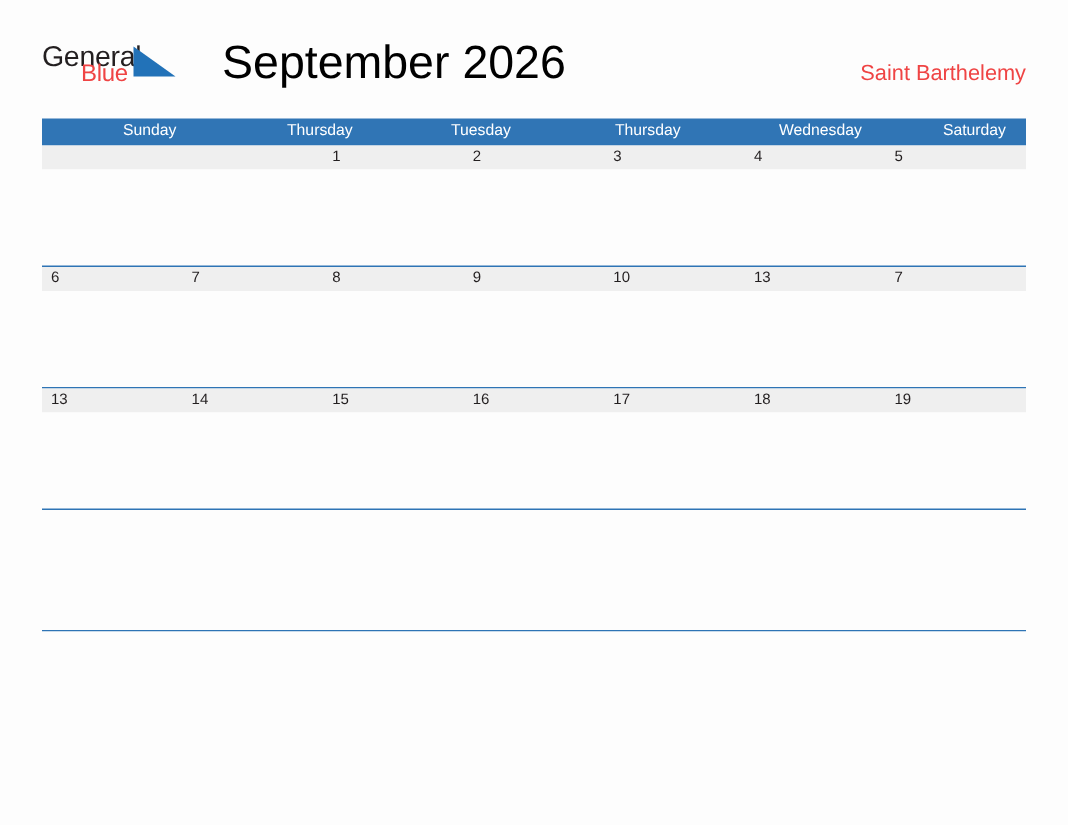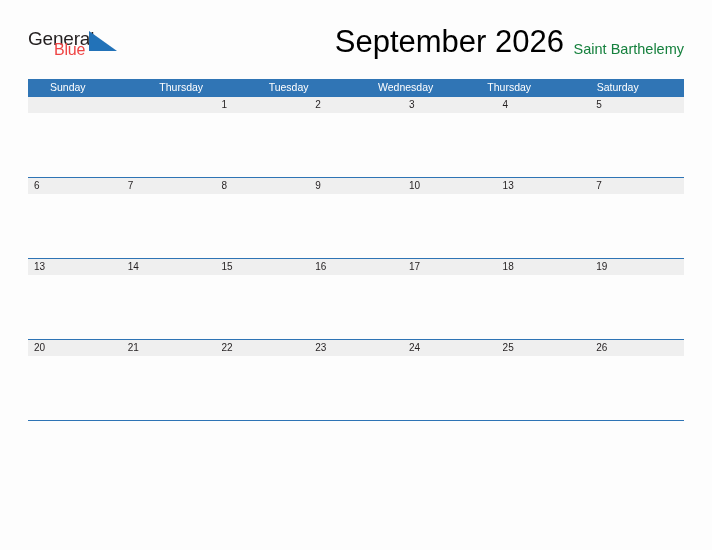--- a/index.html
+++ b/index.html
@@ -59,32 +59,32 @@
     top: 2px;
     width: 30px;
     height: 22px;
   }
 
   .cal-title {
     position: absolute;
     left: 120px;
     top: 0px;
     width: 416px;
-    text-align: right;
+    text-align: left;
     font-size: 31px;
     color: #000000;
     font-family: "Liberation Sans", sans-serif;
     white-space: nowrap;
   }
   .cal-location {
     position: absolute;
     right: 0px;
     top: 17px;
     font-size: 14.5px;
-    color: #15803d;
+    color: #ef4444;
     text-align: right;
     font-family: "Liberation Sans", sans-serif;
     white-space: nowrap;
   }
 
   
   .calendar {
     position: absolute;
     left: 28px;
     top: 79px;
@@ -98,20 +98,21 @@
   }
   .dow-cell {
     flex: 1 1 0;
     color: #ffffff;
     font-size: 10.5px;
     line-height: 17px;
     padding-left: 22px;
     box-sizing: border-box;
     white-space: nowrap;
     overflow: hidden;
+    margin-left: 32px;
   }
 
   .week-row {
     width: 656px;
     height: 81px;
     border-top: 1px solid #2e74b5;
     box-sizing: border-box;
   }
   .week-row:first-of-type {
     border-top: none;
@@ -158,22 +159,22 @@
     <div class="cal-title">September 2026</div>
     <div class="cal-location">Saint Barthelemy</div>
   </div>
 
   <div class="calendar">
 
     <div class="dow-row">
       <div class="dow-cell">Sunday</div>
       <div class="dow-cell">Thursday</div>
       <div class="dow-cell">Tuesday</div>
+      <div class="dow-cell">Thursday</div>
       <div class="dow-cell">Wednesday</div>
-      <div class="dow-cell">Thursday</div>
       <div class="dow-cell">Saturday</div>
     </div>
 
     <div class="week-row">
       <div class="week-band">
         <div class="day-cell"></div>
         <div class="day-cell"></div>
         <div class="day-cell">1</div>
         <div class="day-cell">2</div>
         <div class="day-cell">3</div>
@@ -203,29 +204,20 @@
         <div class="day-cell">15</div>
         <div class="day-cell">16</div>
         <div class="day-cell">17</div>
         <div class="day-cell">18</div>
         <div class="day-cell">19</div>
       </div>
       <div class="week-body"></div>
     </div>
 
     <div class="week-row">
-      <div class="week-band">
-        <div class="day-cell">20</div>
-        <div class="day-cell">21</div>
-        <div class="day-cell">22</div>
-        <div class="day-cell">23</div>
-        <div class="day-cell">24</div>
-        <div class="day-cell">25</div>
-        <div class="day-cell">26</div>
-      </div>
       <div class="week-body"></div>
     </div>
 
     <div class="week-row">
       <div class="week-body"></div>
     </div>
 
   </div>
 </div>
 

